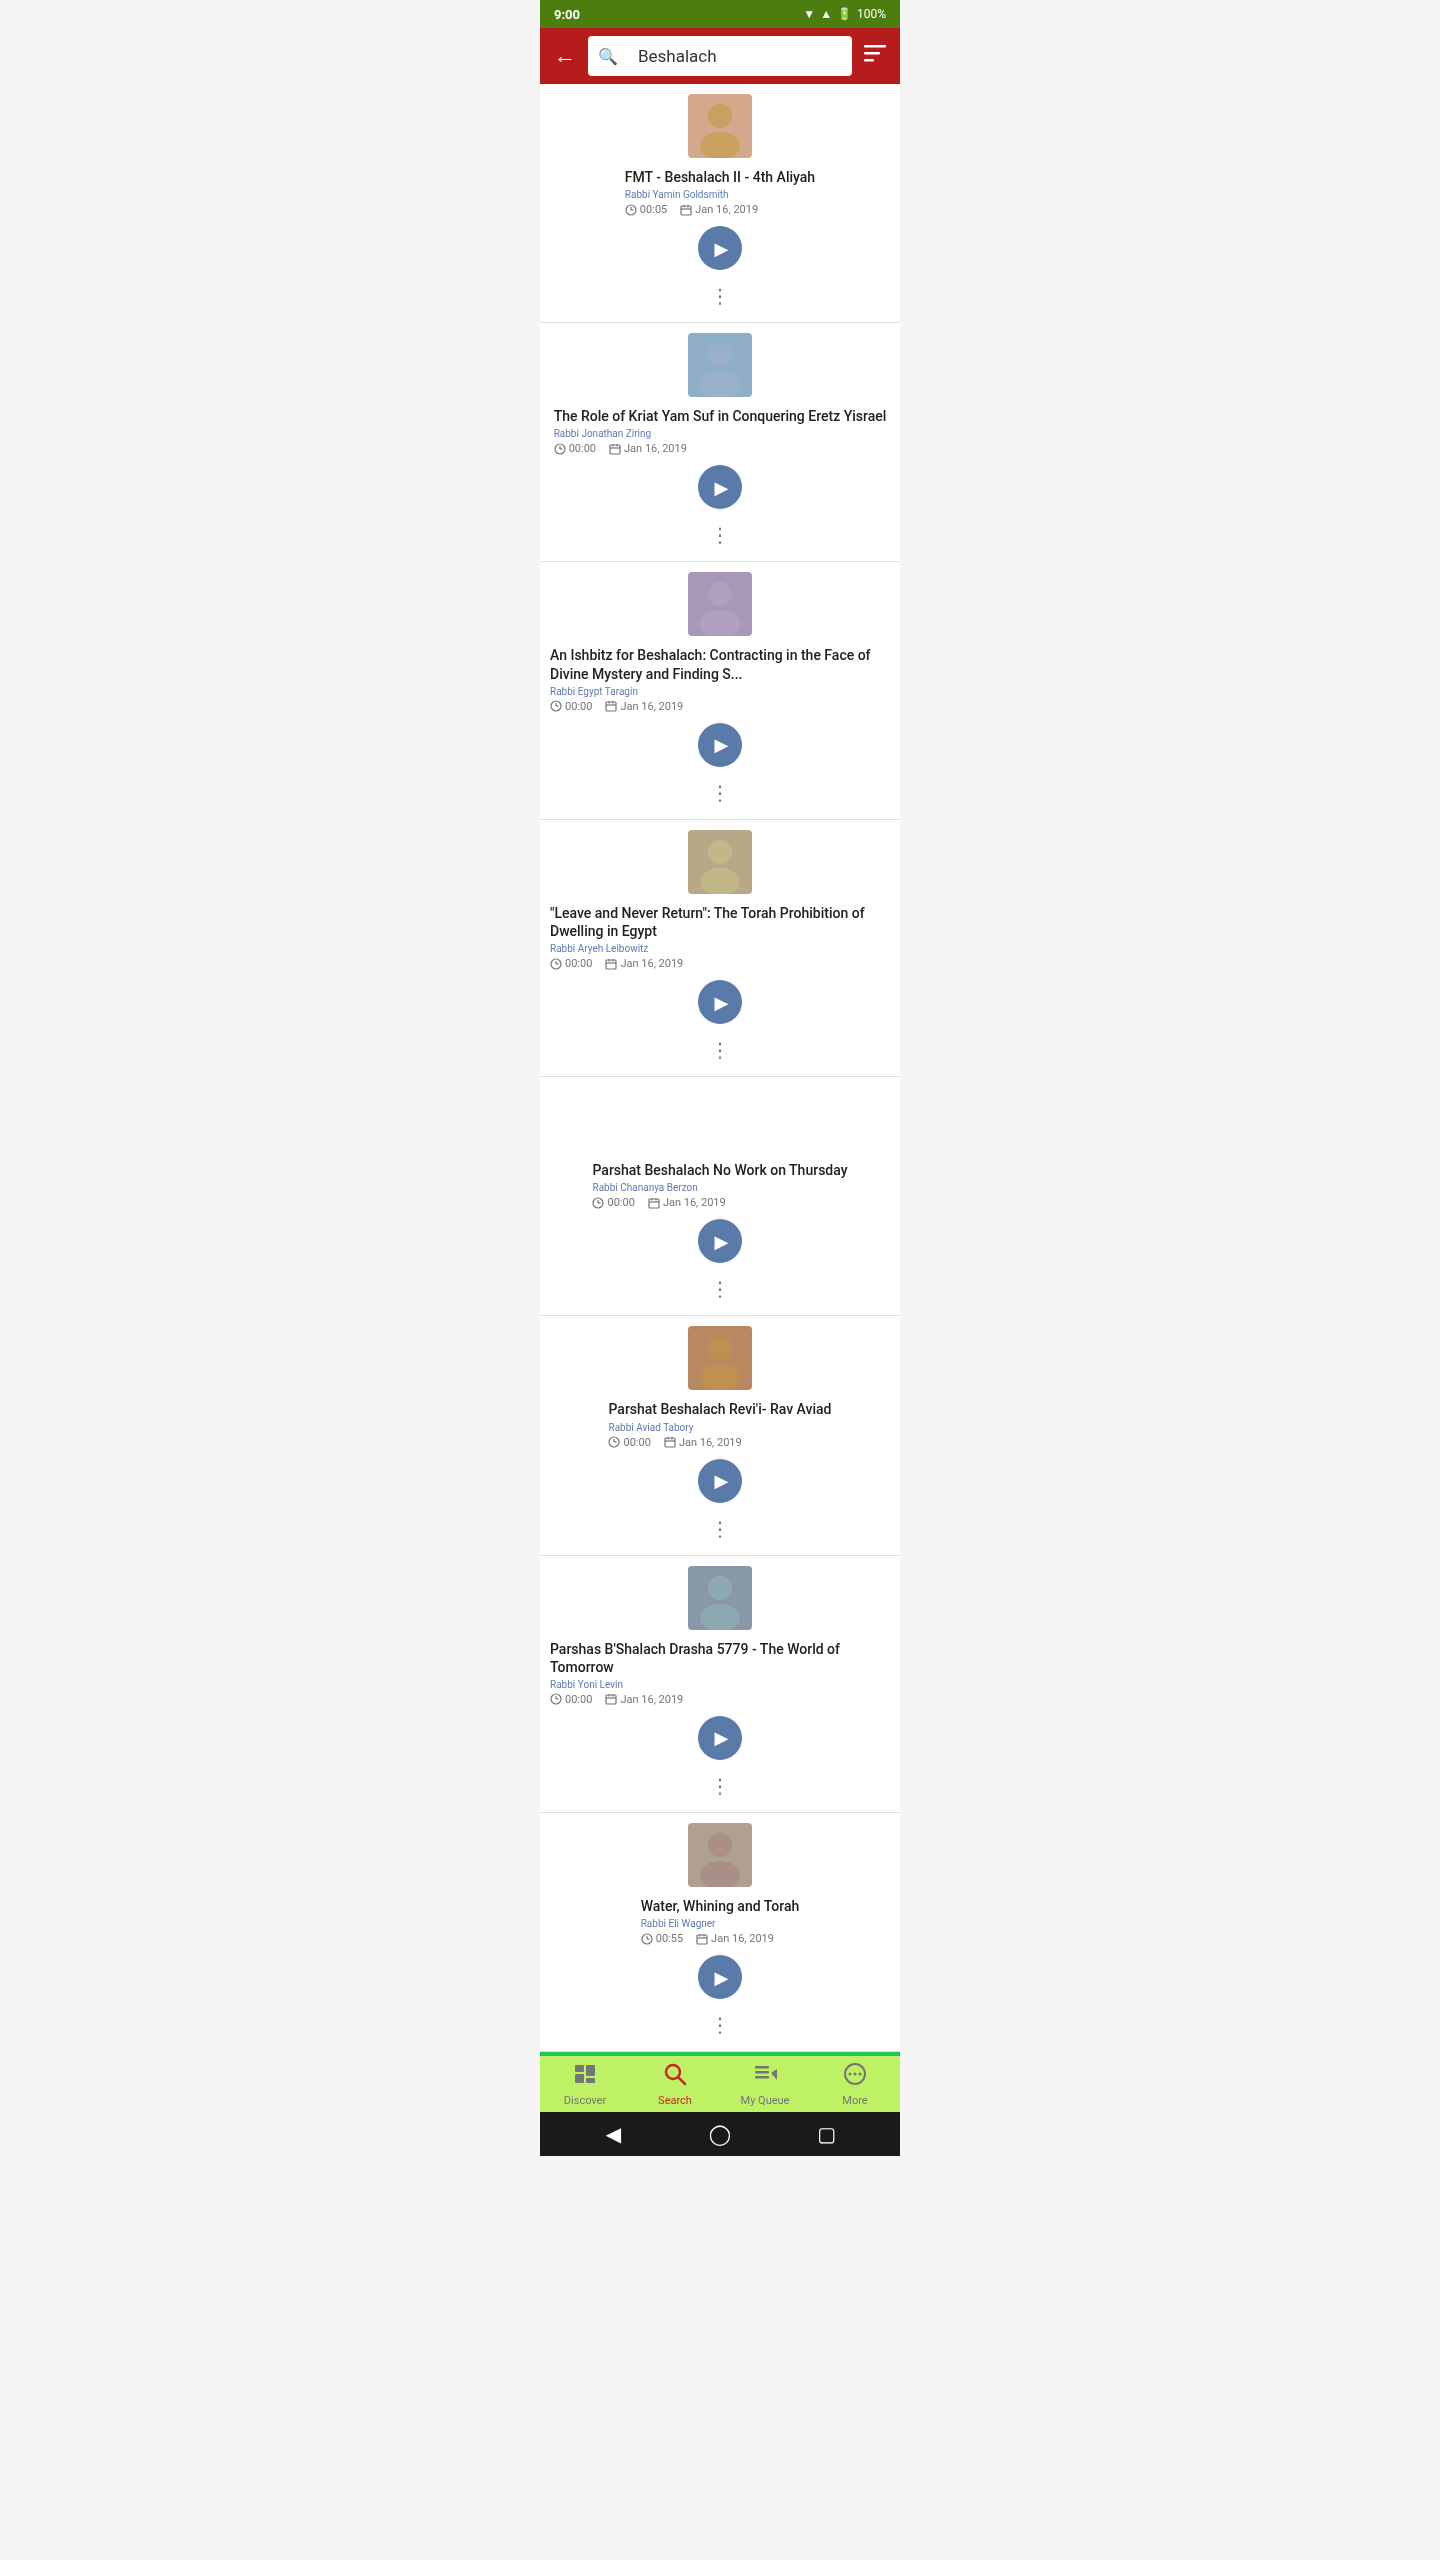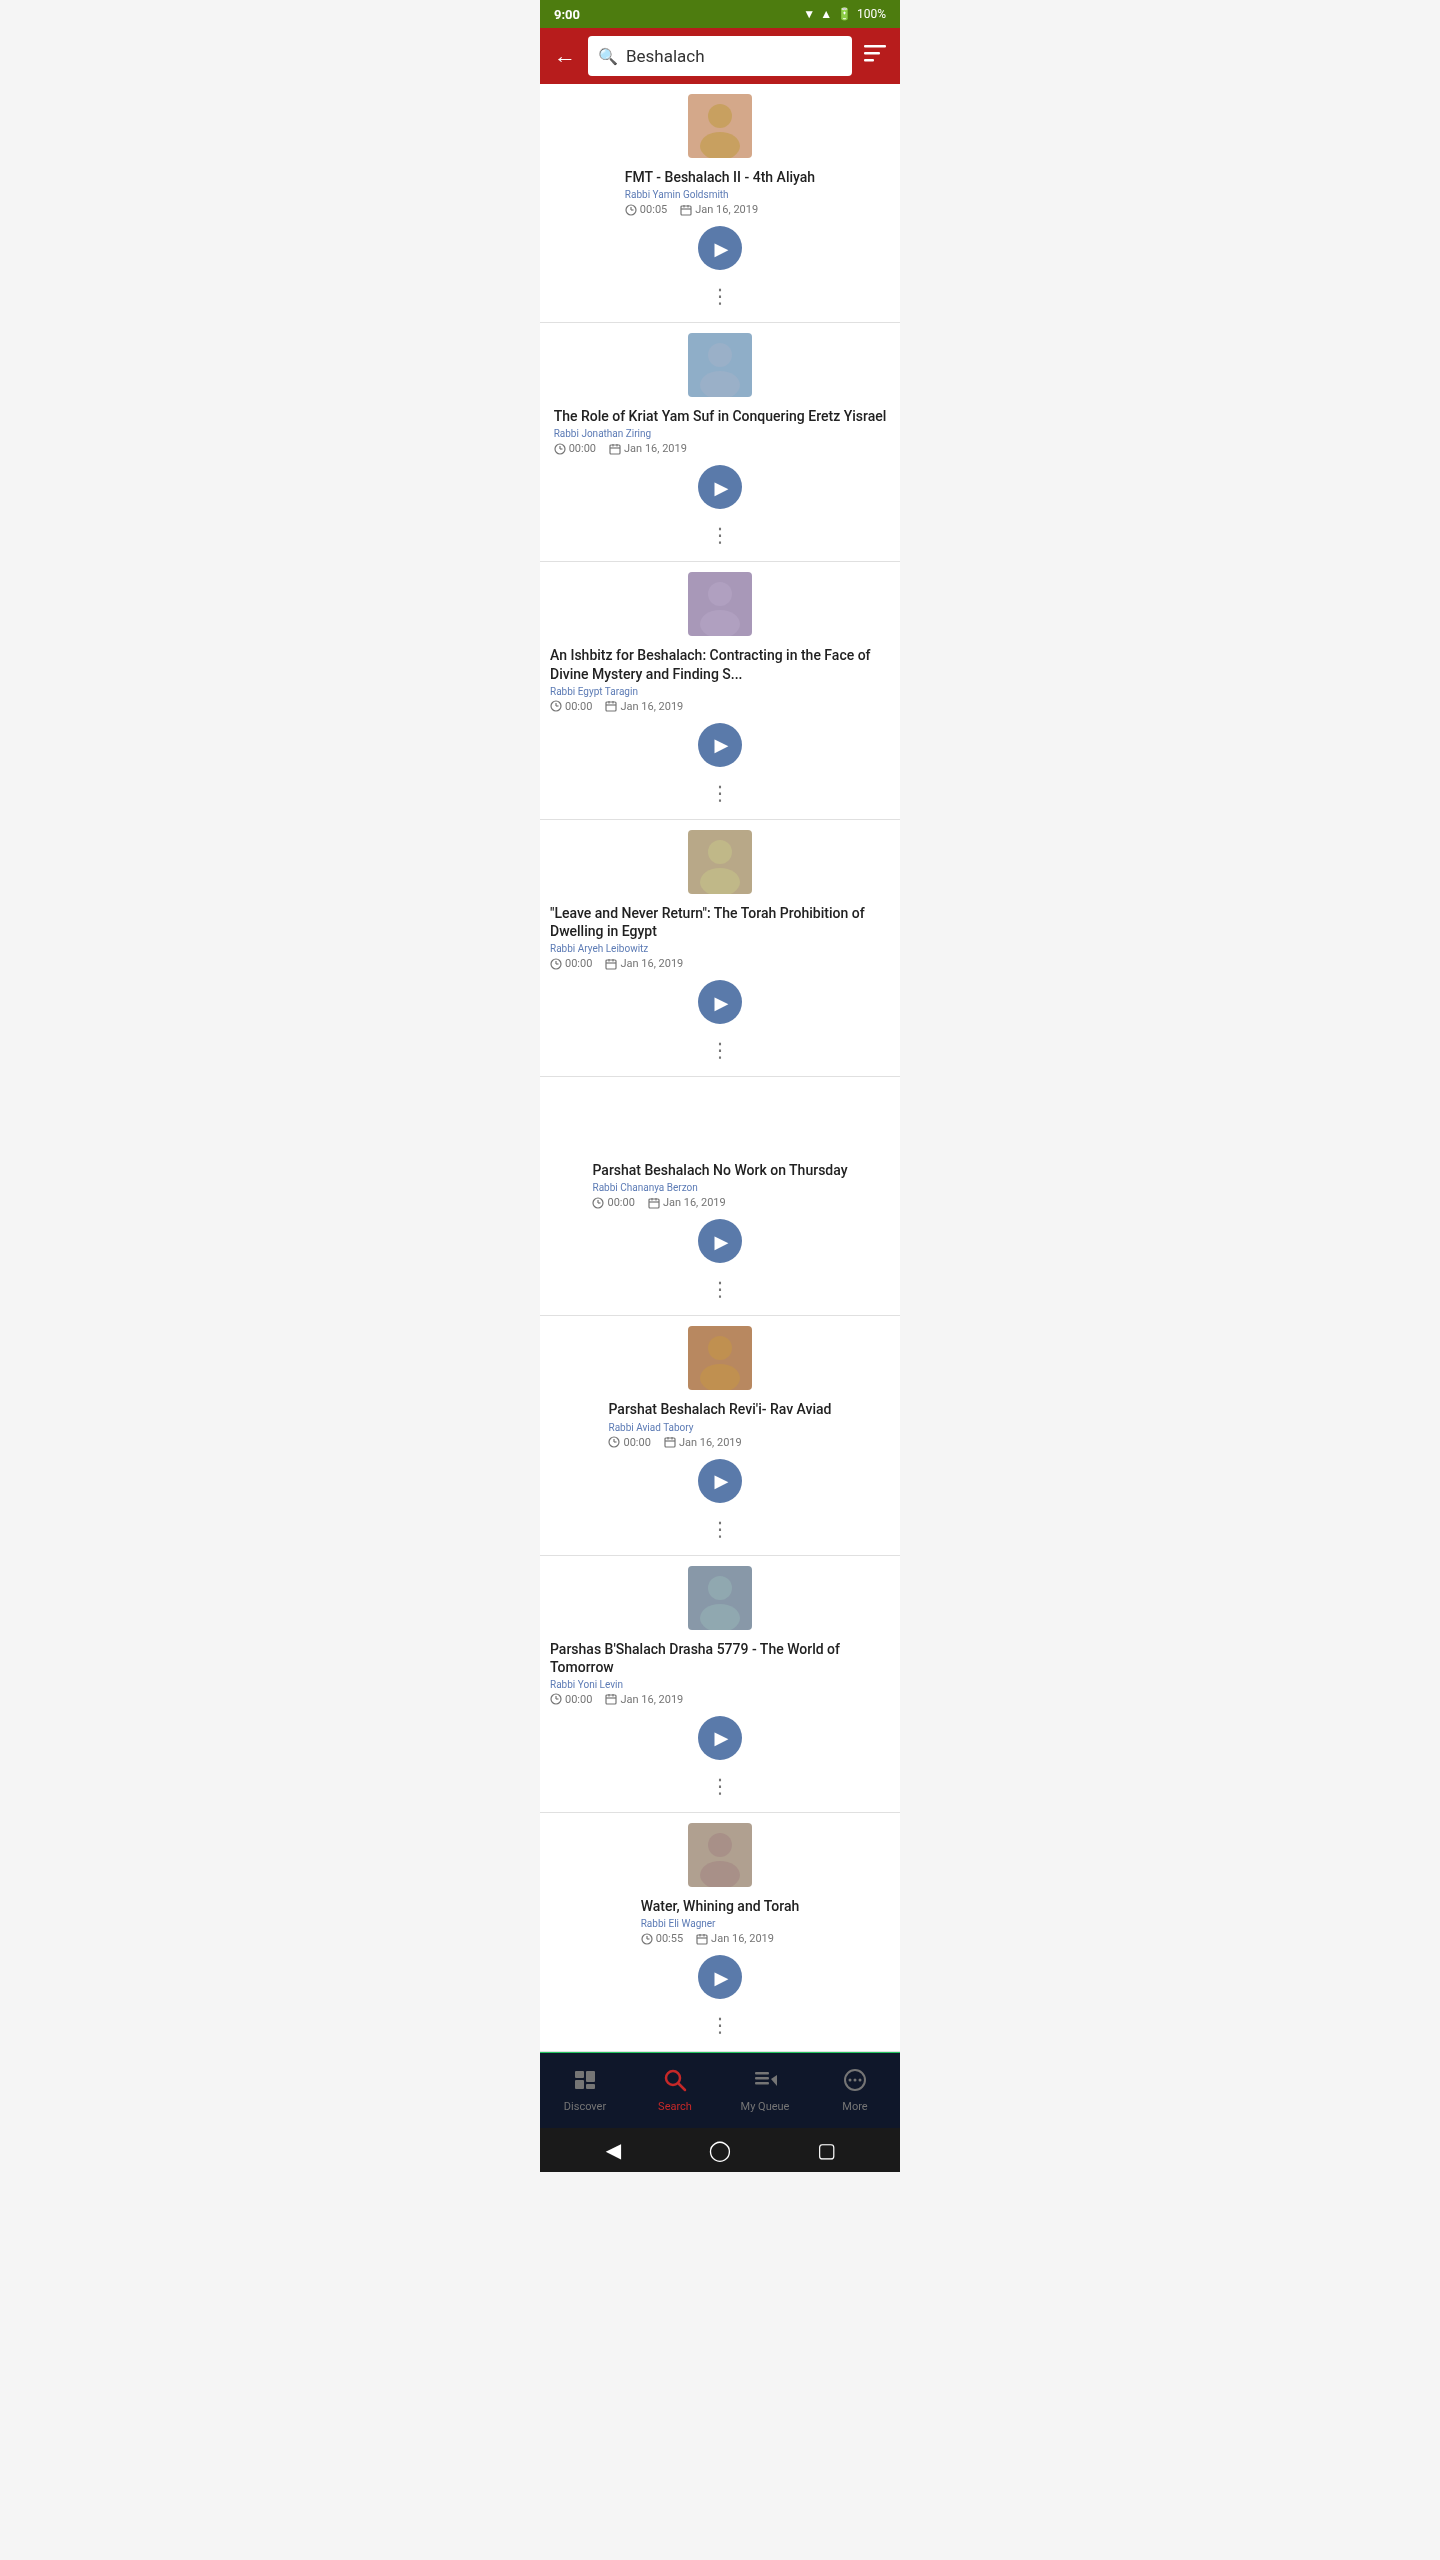--- a/index.html
+++ b/index.html
@@ -61,20 +61,21 @@
       height: 40px;
     }
     .search-icon-header {
       color: #888;
       font-size: 16px;
     }
     .search-input-text {
       font-size: 17px;
       color: #333;
       flex: 1;
+      margin-left: 12px;
     }
     .filter-btn {
       color: white;
       font-size: 20px;
       cursor: pointer;
       padding: 4px;
       flex-shrink: 0;
     }
 
     
@@ -151,24 +152,24 @@
     .more-btn {
       color: #757575;
       font-size: 20px;
       cursor: pointer;
       padding: 4px;
       flex-shrink: 0;
     }
 
     
     .bottom-nav {
-      background: #0f172a;
-      border-top: 1px solid #22c55e;
-      display: flex;
-      height: 76px;
+      background: #bef264;
+      border-top: 4px solid #22c55e;
+      display: flex;
+      height: 60px;
       position: sticky;
       bottom: 0;
     }
     .nav-item {
       flex: 1;
       display: flex;
       flex-direction: column;
       align-items: center;
       justify-content: center;
       gap: 3px;

